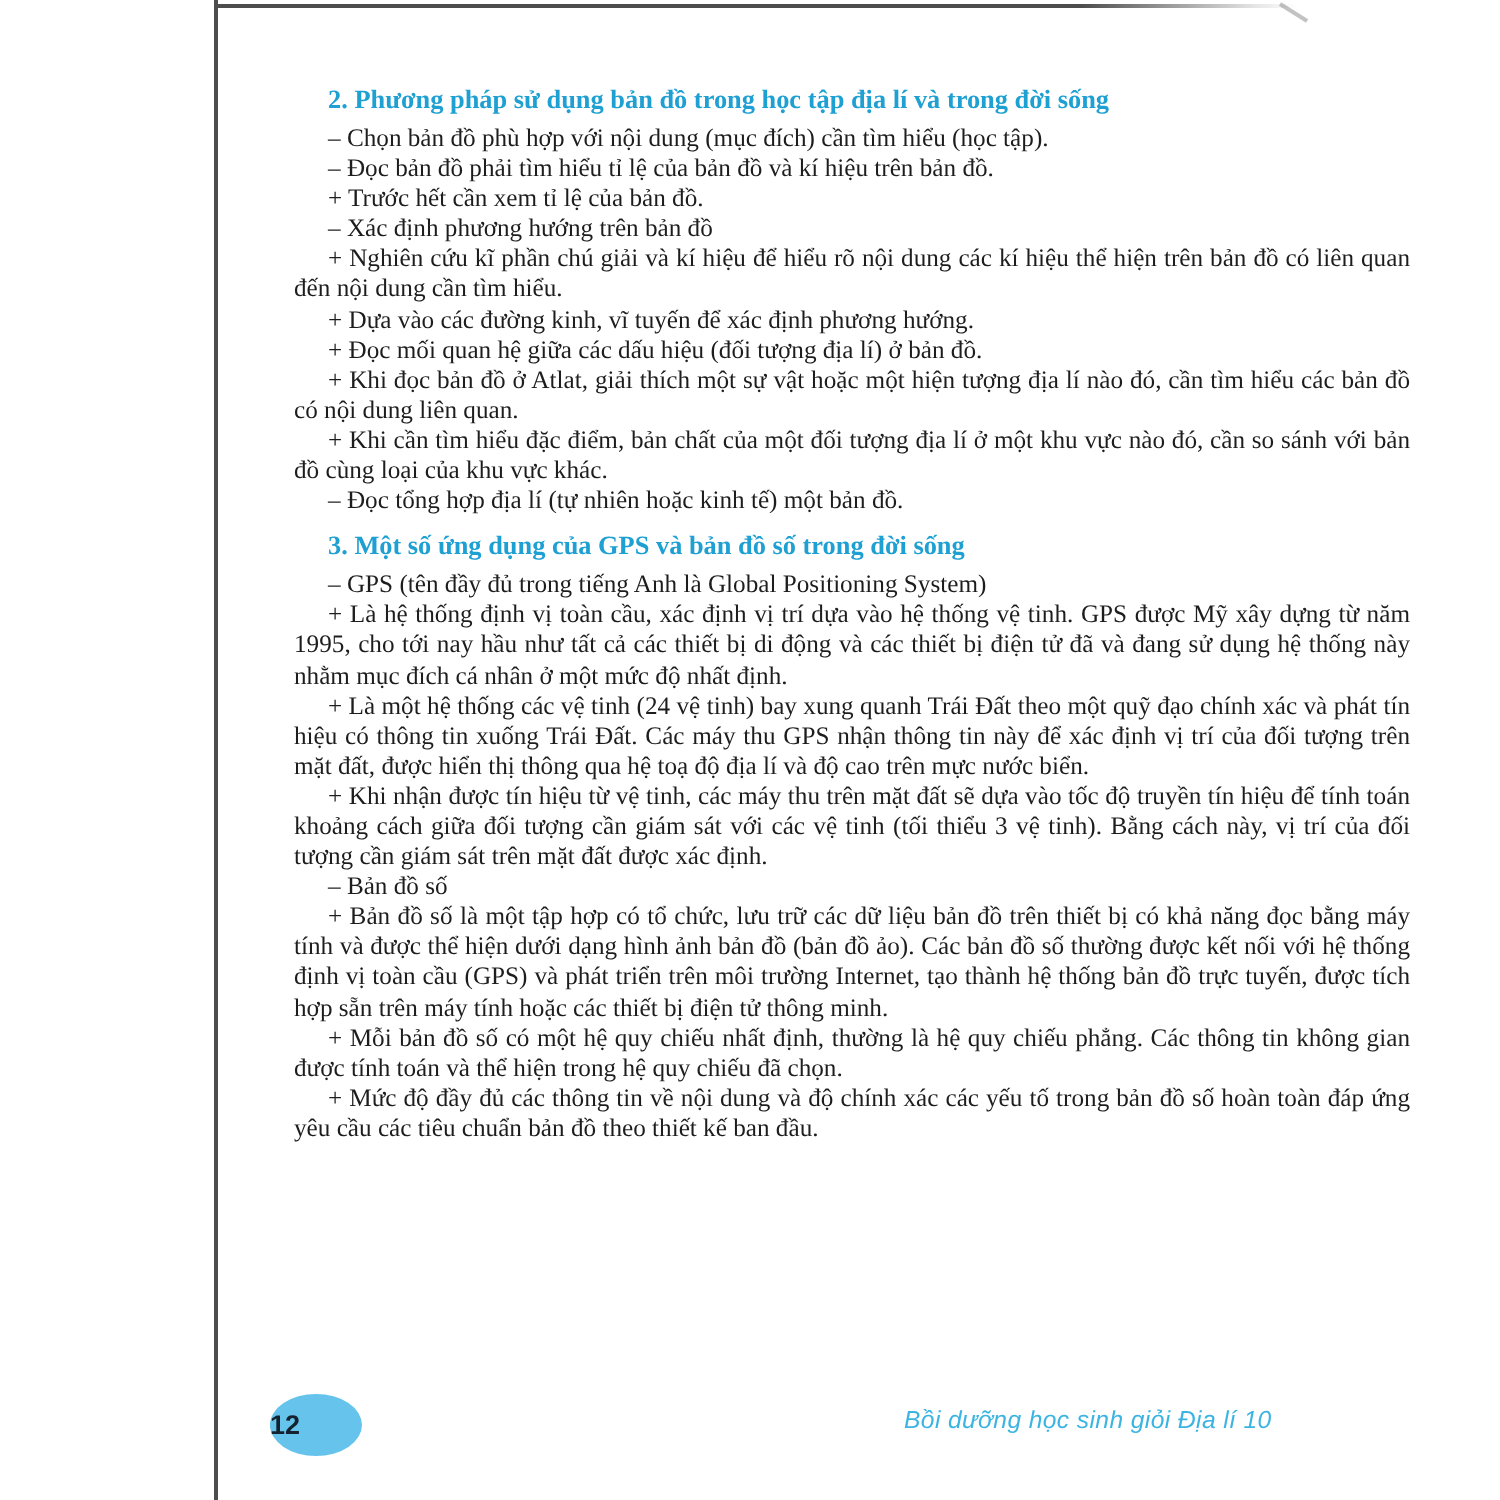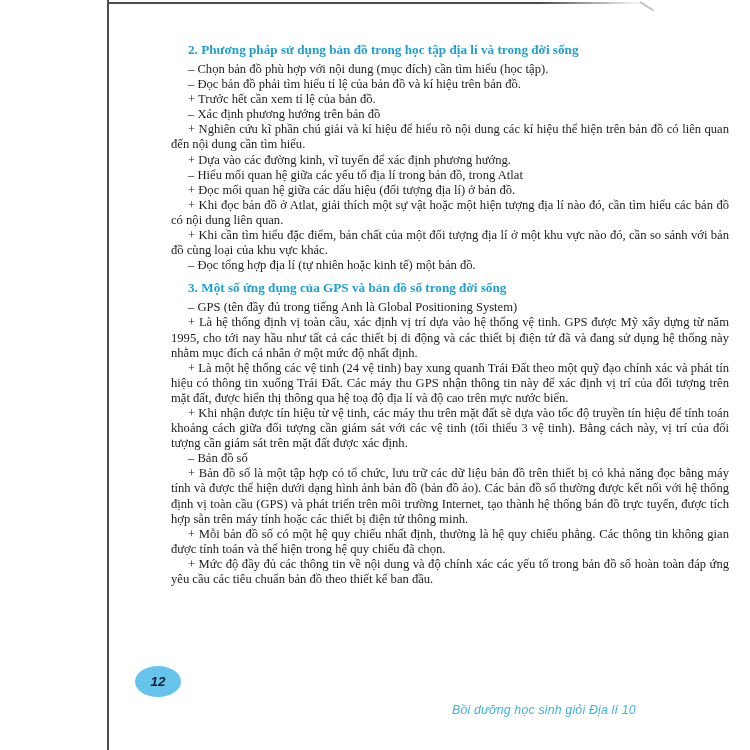--- a/index.html
+++ b/index.html
@@ -23,47 +23,47 @@
   }
   .edge-corner {
     position: absolute; left: 640px; top: 1px;
     width: 16px; height: 2px;
     background: rgba(120,120,120,0.45);
     transform: rotate(32deg);
     transform-origin: left center;
   }
   
   .content {
-    position: absolute; left: 171px; top: 42px;
+    position: absolute; left: 147px; top: 42px;
     width: 558px;
     font-size: 12.6px;
     line-height: 15.1px;
     color: #1d1d1d;
     text-align: justify;
   }
   .para {
     margin: 0;
     text-indent: 17px;
   }
   .sec-heading {
     margin: 7px 0 5px 0;
     text-indent: 17px;
     font-size: 13.2px;
     font-weight: bold;
     line-height: 15px;
   }
   .sec-heading.first { margin-top: 0; }
   
   .page-badge {
-    position: absolute; left: 135px; top: 666px;
+    position: absolute; left: 135px; top: 697px;
     width: 46px; height: 31px;
     border-radius: 50%;
-    display: flex; align-items: center; justify-content: center;
+    display: flex; align-items: center; justify-content: flex-start;
     font-family: "Liberation Sans", sans-serif;
-    font-weight: bold; font-size: 13.5px; font-style: italic;
+    font-weight: bold; font-size: 13.5px;
   }
   .footer-title {
     position: absolute; left: 452px; top: 703px;
     font-family: "Liberation Sans", sans-serif;
     font-style: italic;
     font-weight: normal;
     font-size: 12.3px;
     letter-spacing: 0.2px;
   }
 </style>
@@ -75,21 +75,20 @@
 <div class="edge-corner"></div>
 
 <div class="content" id="content" style="color: rgb(29, 29, 29);">
     <h3 class="sec-heading first" style="color: rgb(31, 160, 210);">2. Phương pháp sử dụng bản đồ trong học tập địa lí và trong đời sống</h3>
     <p class="para">– Chọn bản đồ phù hợp với nội dung (mục đích) cần tìm hiểu (học tập).</p>
     <p class="para">– Đọc bản đồ phải tìm hiểu tỉ lệ của bản đồ và kí hiệu trên bản đồ.</p>
     <p class="para">+ Trước hết cần xem tỉ lệ của bản đồ.</p>
     <p class="para">– Xác định phương hướng trên bản đồ</p>
     <p class="para">+ Nghiên cứu kĩ phần chú giải và kí hiệu để hiểu rõ nội dung các kí hiệu thể hiện trên bản đồ có liên quan đến nội dung cần tìm hiểu.</p>
     <p class="para">+ Dựa vào các đường kinh, vĩ tuyến để xác định phương hướng.</p>
-    <p class="para">– Hiểu mối quan hệ giữa các yếu tố địa lí trong bản đồ, trong Atlat</p>
     <p class="para">+ Đọc mối quan hệ giữa các dấu hiệu (đối tượng địa lí) ở bản đồ.</p>
     <p class="para">+ Khi đọc bản đồ ở Atlat, giải thích một sự vật hoặc một hiện tượng địa lí nào đó, cần tìm hiểu các bản đồ có nội dung liên quan.</p>
     <p class="para">+ Khi cần tìm hiểu đặc điểm, bản chất của một đối tượng địa lí ở một khu vực nào đó, cần so sánh với bản đồ cùng loại của khu vực khác.</p>
     <p class="para">– Đọc tổng hợp địa lí (tự nhiên hoặc kinh tế) một bản đồ.</p>
     <h3 class="sec-heading" style="color: rgb(31, 160, 210);">3. Một số ứng dụng của GPS và bản đồ số trong đời sống</h3>
     <p class="para">– GPS (tên đầy đủ trong tiếng Anh là Global Positioning System)</p>
     <p class="para">+ Là hệ thống định vị toàn cầu, xác định vị trí dựa vào hệ thống vệ tinh. GPS được Mỹ xây dựng từ năm 1995, cho tới nay hầu như tất cả các thiết bị di động và các thiết bị điện tử đã và đang sử dụng hệ thống này nhằm mục đích cá nhân ở một mức độ nhất định.</p>
     <p class="para">+ Là một hệ thống các vệ tinh (24 vệ tinh) bay xung quanh Trái Đất theo một quỹ đạo chính xác và phát tín hiệu có thông tin xuống Trái Đất. Các máy thu GPS nhận thông tin này để xác định vị trí của đối tượng trên mặt đất, được hiển thị thông qua hệ toạ độ địa lí và độ cao trên mực nước biển.</p>
     <p class="para">+ Khi nhận được tín hiệu từ vệ tinh, các máy thu trên mặt đất sẽ dựa vào tốc độ truyền tín hiệu để tính toán khoảng cách giữa đối tượng cần giám sát với các vệ tinh (tối thiểu 3 vệ tinh). Bằng cách này, vị trí của đối tượng cần giám sát trên mặt đất được xác định.</p>
     <p class="para">– Bản đồ số</p>

